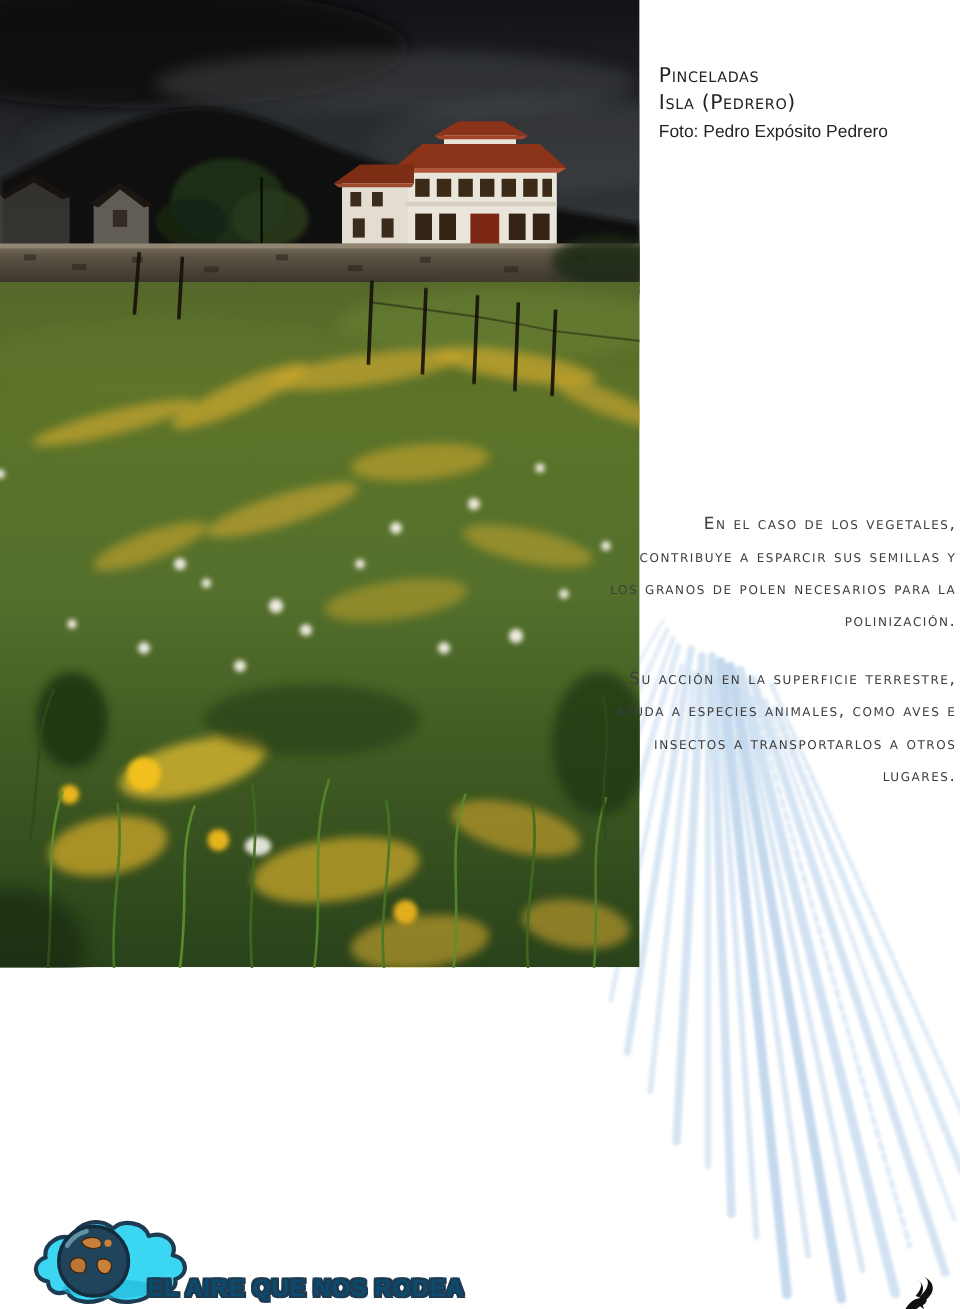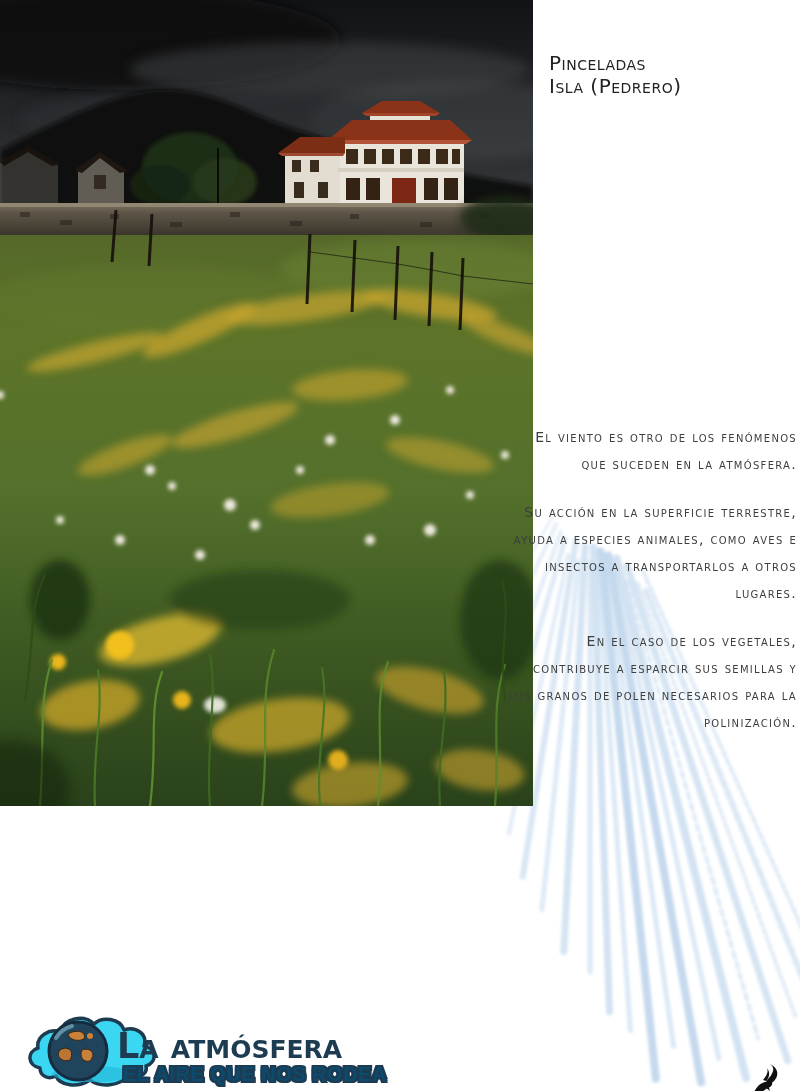--- a/index.html
+++ b/index.html
@@ -6,21 +6,21 @@
   .page{
     position:relative;width:800px;height:1091px;background:#ffffff;
     overflow:hidden;font-family:"DejaVu Sans","Liberation Sans",sans-serif;
   }
   
   .photo{position:absolute;left:0;top:0;width:533px;height:806px;z-index:2;}
   .photo svg{display:block;}
   
   .caption{position:absolute;left:549px;top:52px;z-index:3;color:#232323;}
   .caption .fancy{
-    font-variant:small-caps;font-size:20px;line-height:23px;letter-spacing:.5px;
+    font-variant:small-caps;font-size:17px;line-height:23px;letter-spacing:.5px;
     font-family:"DejaVu Sans",sans-serif;
   }
   .caption .credit{font-size:14.5px;line-height:22px;margin-top:1px;font-family:"Liberation Sans",sans-serif;}
   
   .article{
     position:absolute;top:424px;right:3px;width:292px;z-index:3;
     text-align:right;color:#3e3e3e;
     font-variant:small-caps;font-size:14px;line-height:27px;letter-spacing:1.3px;
     font-family:"DejaVu Sans",sans-serif;
   }
@@ -309,42 +309,41 @@
         <path d="M25,700 C35,640 28,610 45,575" stroke="#2d4c17" opacity=".9"></path>
         <path d="M505,700 C498,650 512,615 502,580" stroke="#2d4c17" opacity=".9"></path>
       </g>
       <ellipse cx="10" cy="790" rx="60" ry="50" fill="#15280d" opacity=".6" filter="url(#b6)"></ellipse>
     </svg>
   </div>
 
   <div class="caption">
     <div class="fancy">Pinceladas</div>
     <div class="fancy">Isla (Pedrero)</div>
+    <div class="credit">Foto: Pedro Expósito Pedrero</div>
   </div>
 
   <div class="article">
-    <p>El viento es otro de los fenómenos que suceden en la atmósfera.</p>
+    <p>En el caso de los vegetales, contribuye a esparcir sus semillas y los granos de polen necesarios para la polinización.</p>
     <p>Su acción en la superficie terrestre, ayuda a especies animales, como aves e insectos a transportarlos a otros lugares.</p>
-    <p>En el caso de los vegetales, contribuye a esparcir sus semillas y los granos de polen necesarios para la polinización.</p>
   </div>
 
   <div class="logo-atm">
     <div class="cloud">
       <svg width="150" height="85" viewBox="0 0 150 85" xmlns="http://www.w3.org/2000/svg">
         <path d="M20,62 C8,60 6,46 18,42 C16,30 30,22 40,26 C44,12 64,8 74,18 C82,10 100,12 104,24 C116,20 128,28 124,40 C136,42 138,56 126,60 C128,68 118,74 108,70 C100,80 80,82 70,74 C58,82 40,80 36,70 C28,74 20,70 20,62 Z" fill="#3bd6f2" stroke="#1d3c52" stroke-width="3.5" stroke-linejoin="round"></path>
         <ellipse cx="72" cy="68" rx="40" ry="8" fill="#22b6d6" opacity=".6"></ellipse>
         <circle cx="58" cy="45" r="29" fill="#20445c" stroke="#142c3d" stroke-width="3"></circle>
         <path d="M48,28 C56,23 67,25 64,33 C58,36 49,34 48,28 Z" fill="#c8813a" stroke="#3a2410" stroke-width="1"></path>
         <path d="M40,44 C48,39 55,45 50,54 C42,57 35,50 40,44 Z" fill="#b97634" stroke="#3a2410" stroke-width="1"></path>
         <path d="M62,44 C70,41 77,47 70,55 C63,57 59,50 62,44 Z" fill="#c8813a" stroke="#3a2410" stroke-width="1"></path>
         <circle cx="70" cy="30" r="3" fill="#c8813a"></circle>
         <path d="M36,32 A27,27 0 0,1 52,20" stroke="#9fdcec" stroke-width="4" fill="none" opacity=".5" stroke-linecap="round"></path>
       </svg>
     </div>
-    <div class="title">La atmósfera</div>
     <div class="subtitle">EL AIRE QUE NOS RODEA</div>
   </div>
 
   <div class="logo-fon">
     <svg width="110" height="85" viewBox="0 0 110 85" xmlns="http://www.w3.org/2000/svg">
       <g fill="#101010">
         <path d="M8,74 C10,60 24,54 34,58 C40,50 54,52 60,58 C70,58 76,64 77,72 L77,82 L8,82 Z"></path>
         <path d="M42,36 C46,28 60,25 66,29 L70,32 C73,34 72,38 69,40 C64,46 50,48 45,44 C41,41 40,39 42,36 Z"></path>
         <path d="M45,43 L41,60 L45,61 L49,45 Z"></path>
         <path d="M51,45 L48,61 L52,62 L55,46 Z"></path>

